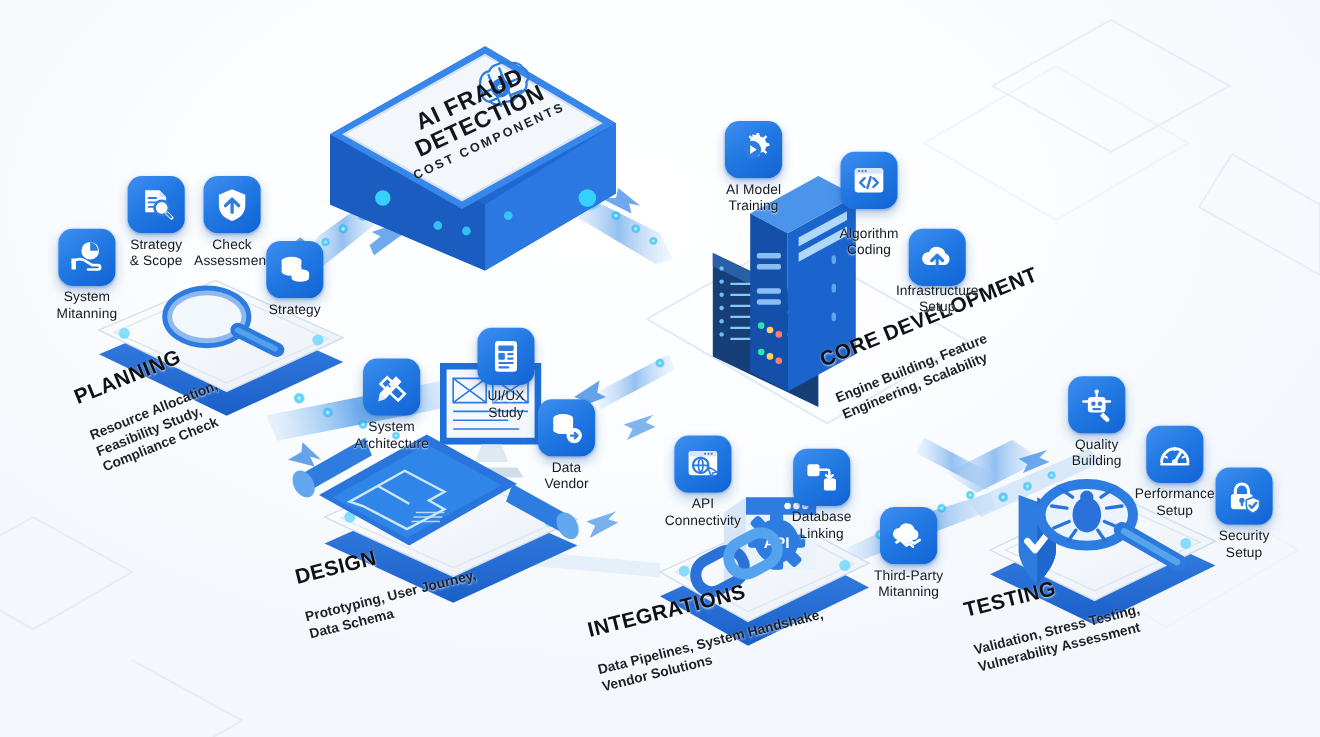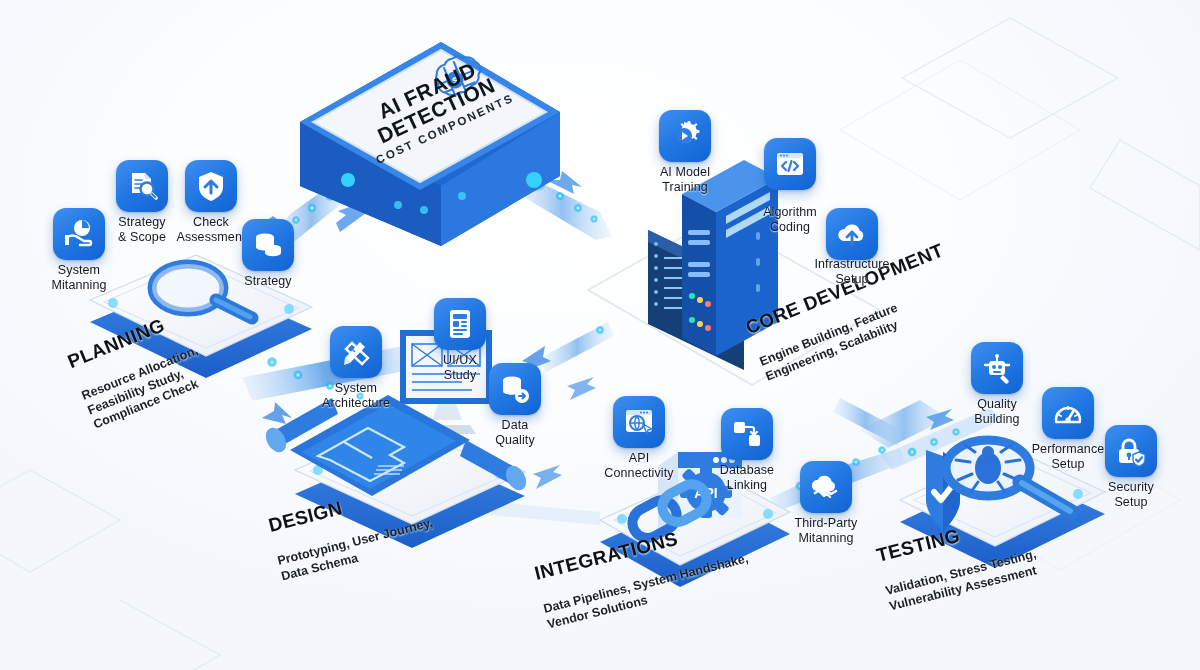--- a/index.html
+++ b/index.html
@@ -490,21 +490,21 @@
         <path d="M4 7 v5 c0 2 4 3.6 9 3.6 s9 -1.6 9 -3.6 V7 Z"></path>
         <ellipse cx="13" cy="12" rx="9" ry="3.6"></ellipse>
         <path d="M4 13 v5 c0 2 4 3.6 9 3.6 s9 -1.6 9 -3.6 v-5 Z"></path>
         <ellipse cx="13" cy="18" rx="9" ry="3.6"></ellipse>
       </g>
       <circle cx="23" cy="23" r="7" fill="#fff"></circle>
       <path d="M20 23 h6 M23.5 20.5 l2.6 2.5 l-2.6 2.5" stroke="#2f7ce0" stroke-width="2" fill="none" stroke-linecap="round" stroke-linejoin="round"></path>
     </svg>
   </div>
   <div class="tile-label" style="left:465px;top:418px;width:100px;">Data
-Quality</div>
+Vendor</div>
 
   <div class="tile" style="left:659px;top:110px;width:52px;height:52px;">
     <svg width="32" height="32" viewBox="0 0 32 32">
       <path d="M16 2 l3 1 l1 -2 h2 l1 3 l3 1 l2 -2 l1.5 1.5 l-2 2 l1 3 l3 1 v2 l-3 1 l-1 3 l2 2 l-1.5 1.5 l-2 -2 l-3 1 l-1 3 h-2 l-1 -3 l-3 -1 l-2 2 l-1.5 -1.5 l2 -2 l-1 -3 l-3 -1 v-2 l3 -1 l1 -3 l-2 -2 l1.5 -1.5 l2 2 Z" fill="#fff" transform="translate(-1,0)"></path>
       <circle cx="15" cy="16" r="8" fill="#2f7ce0"></circle>
       <path d="M13 12 l6 4 l-6 4 Z" fill="#fff"></path>
     </svg>
   </div>
   <div class="tile-label" style="left:635px;top:165px;width:100px;">AI Model
 Training</div>

